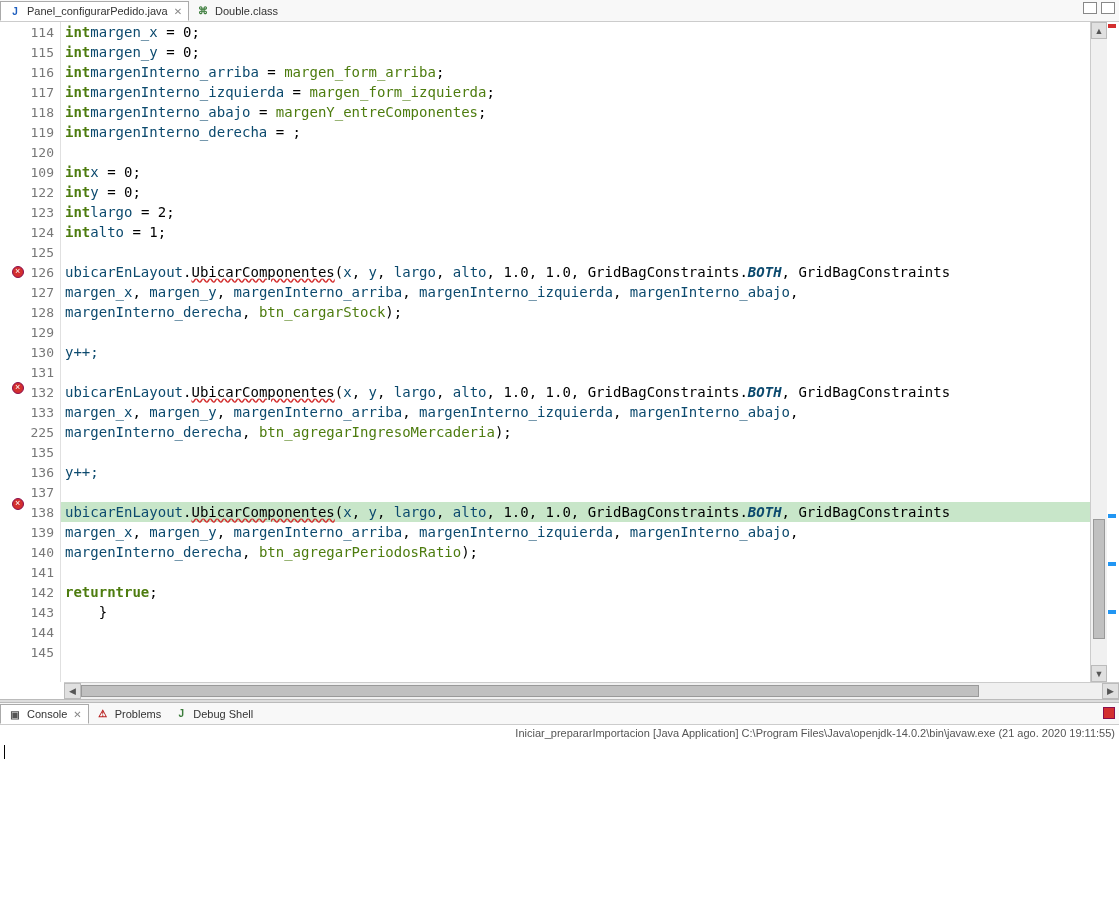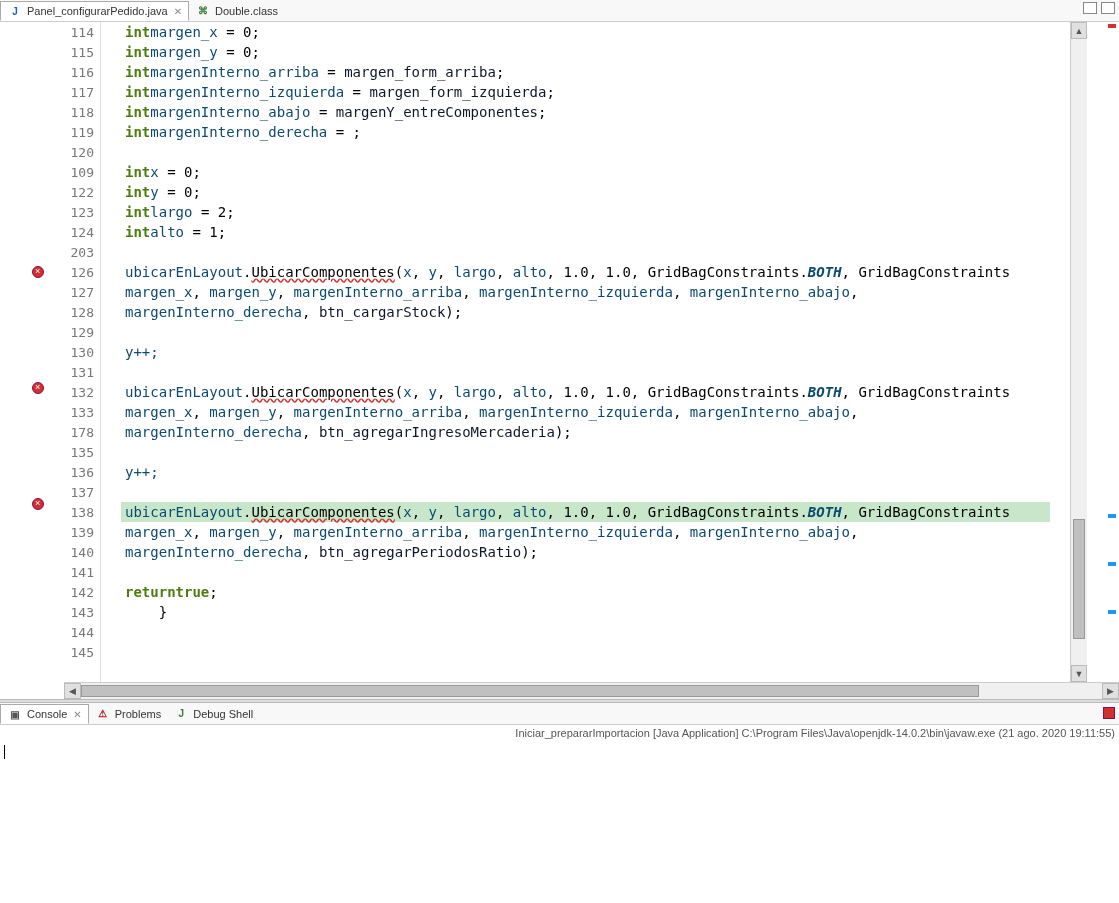--- a/index.html
+++ b/index.html
@@ -5,35 +5,35 @@
 * { margin:0; padding:0; box-sizing:border-box; }
 body { font-family:Tahoma,Arial,sans-serif; font-size:12px; background:#fff; width:1119px; height:903px; overflow:hidden; }
 
 .top-tabs { height:22px; display:flex; align-items:center; border-bottom:1px solid #ccc; background:#f8f8f8; position:relative; }
 .tab { display:flex; align-items:center; gap:4px; padding:2px 6px; height:20px; font-size:11px; color:#333; cursor:pointer; }
 .tab.active { background:#fff; border:1px solid #aaa; border-bottom:1px solid #fff; margin-bottom:-1px; }
 .tab-close { color:#888; font-size:10px; margin-left:2px; }
 .top-right-icons { position:absolute; right:4px; top:2px; display:flex; gap:4px; }
 .win-icon { width:14px; height:12px; border:1px solid #888; background:#fff; }
 
-.editor-area { display:flex; height:660px; position:relative;gap:20px; }
+.editor-area { display:flex; height:660px; position:relative; }
 .fold-bar { width:10px; background:#fff; }
 .breakpoint-bar { width:16px; background:#fff; }
 .gutter { width:35px; background:#fff; text-align:right; padding-right:6px; border-right:1px solid #e0e0e0; }
 .code { flex:1; background:#fff; overflow:hidden; }
 .line { height:20px; display:flex; align-items:center; font-family:Consolas,monospace; font-size:14px; white-space:pre; }
 .gutter .line { color:#777; font-size:13px; justify-content:flex-end; }
 .code .line { padding-left:4px; }
 .highlight { background:#c8e6c9; }
 .bp { width:12px; height:12px; border-radius:50%; background:#d32f2f; border:1px solid #880e4f; margin:4px auto 0; position:relative; }
 .bp::after { content:"×"; color:#fff; font-size:9px; position:absolute; top:-1px; left:2px; }
 
 .kw { color:#4d7c0f; font-weight:bold; }
 .id { color:#0c4a6e; }
-.field { color:#0f172a; }
+.field { color:#4d7c0f; }
 .static { color:#0c4a6e; font-style:italic; font-weight:bold; }
 .err { text-decoration:underline wavy #d32f2f; }
 
 .vscroll { width:17px; background:#f0f0f0; border-left:1px solid #ccc; position:relative; }
 .vscroll-btn { height:17px; background:#e0e0e0; border:1px solid #bbb; display:flex; align-items:center; justify-content:center; color:#555; font-size:9px; }
 .vscroll-track { height:calc(100% - 34px); position:relative; }
 .vscroll-thumb { position:absolute; left:2px; right:2px; background:#c0c0c0; border:1px solid #999; }
 
 .overview { width:12px; background:#fff; position:relative; }
 .ov-mark { position:absolute; left:1px; width:8px; height:4px; }
@@ -96,30 +96,30 @@
     <div class="line">115</div>
     <div class="line">116</div>
     <div class="line">117</div>
     <div class="line">118</div>
     <div class="line">119</div>
     <div class="line">120</div>
     <div class="line">109</div>
     <div class="line">122</div>
     <div class="line">123</div>
     <div class="line">124</div>
-    <div class="line">203</div>
+    <div class="line">125</div>
     <div class="line">126</div>
     <div class="line">127</div>
     <div class="line">128</div>
     <div class="line">129</div>
     <div class="line">130</div>
     <div class="line">131</div>
     <div class="line">132</div>
     <div class="line">133</div>
-    <div class="line">178</div>
+    <div class="line">225</div>
     <div class="line">135</div>
     <div class="line">136</div>
     <div class="line">137</div>
     <div class="line">138</div>
     <div class="line">139</div>
     <div class="line">140</div>
     <div class="line">141</div>
     <div class="line">142</div>
     <div class="line">143</div>
     <div class="line">144</div>

